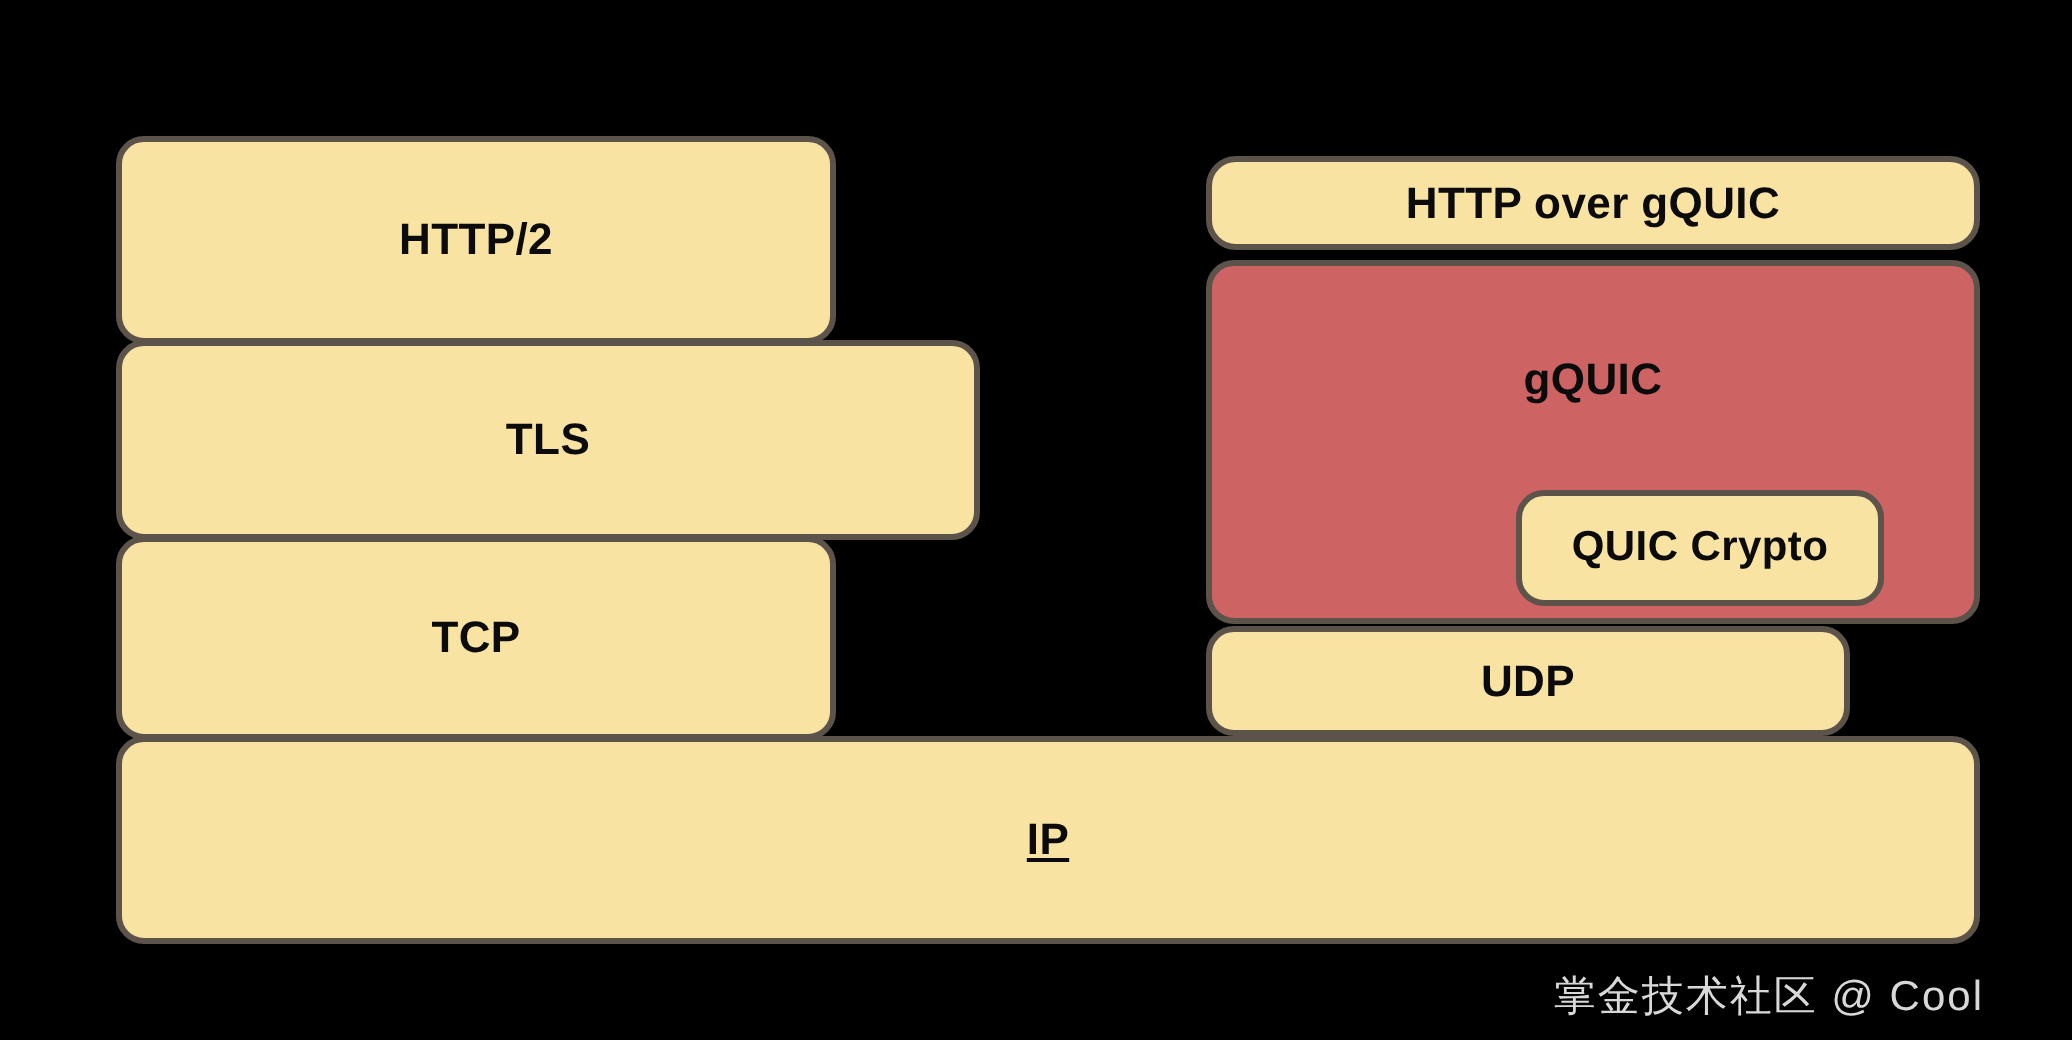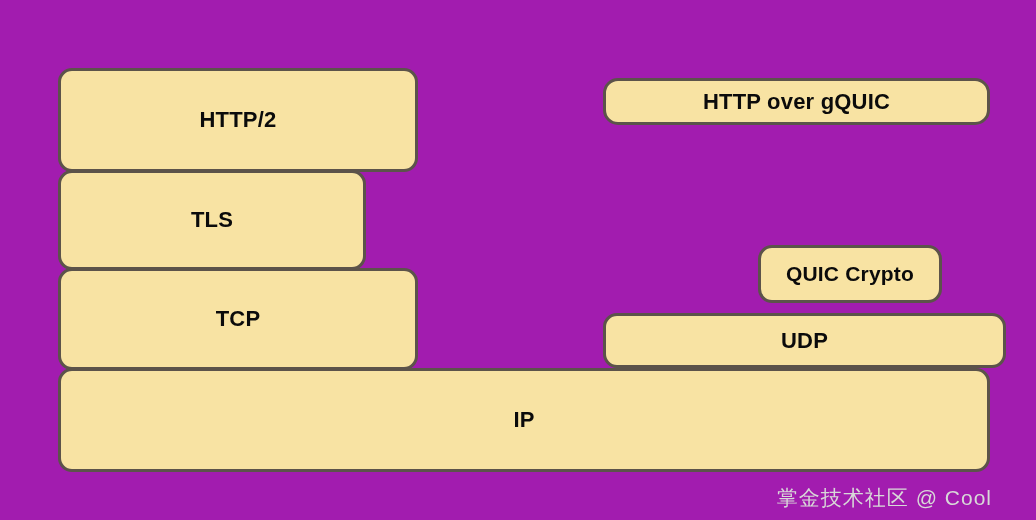--- a/index.html
+++ b/index.html
@@ -7,71 +7,71 @@
     padding: 0;
     background: #ffffff;
   }
   body {
     font-family: "Liberation Sans", sans-serif;
   }
   #canvas {
     position: relative;
     width: 1036px;
     height: 520px;
-    background: #a21caf;
+    background: #000000;
     overflow: hidden;
   }
   .layer {
     position: absolute;
     box-sizing: border-box;
     border: 3px solid #5c534a;
     border-radius: 14px;
     display: flex;
     align-items: center;
     justify-content: center;
     color: #0b0b0b;
     font-weight: bold;
     letter-spacing: 0.2px;
     text-align: center;
   }
   .fill-yellow { background: #f8e3a3; }
   .fill-red    { background: #ce6364; }
 
   
   #layer-http2 { left: 58px;  top: 68px;  width: 360px; height: 104px; font-size: 22px; }
-  #layer-tls   { left: 58px;  top: 170px; width: 308px; height: 100px; font-size: 22px; }
+  #layer-tls   { left: 58px;  top: 170px; width: 432px; height: 100px; font-size: 22px; }
   #layer-tcp   { left: 58px;  top: 268px; width: 360px; height: 102px; font-size: 22px; }
 
   
   #layer-http-over-gquic { left: 603px; top: 78px;  width: 387px; height: 47px;  font-size: 22px; border-radius: 15px; }
   #layer-gquic {
     left: 603px; top: 130px; width: 387px; height: 182px;
     font-size: 22px;
     align-items: flex-start;
     justify-content: center;
     padding-top: 44px;
   }
   #layer-quic-crypto {
     left: 758px; top: 245px; width: 184px; height: 58px;
     font-size: 21px;
     z-index: 4;
   }
-  #layer-udp { left: 603px; top: 313px; width: 403px; height: 55px; font-size: 22px; }
+  #layer-udp { left: 603px; top: 313px; width: 322px; height: 55px; font-size: 22px; }
 
   
   #layer-ip { left: 58px; top: 368px; width: 932px; height: 104px; font-size: 22px; }
 
   
   #layer-http2 { z-index: 3; }
   #layer-tls   { z-index: 2; }
   #layer-tcp   { z-index: 1; }
   #layer-http-over-gquic { z-index: 3; }
   #layer-gquic { z-index: 2; }
   #layer-udp   { z-index: 3; }
-  #layer-ip    { z-index: 5; }
+  #layer-ip    { z-index: 5; text-decoration: underline; }
 
   #watermark {
     position: absolute;
     right: 44px;
     bottom: 8px;
     font-size: 21px;
     color: #d8d8d8;
     letter-spacing: 1px;
     white-space: nowrap;
     user-select: none;
@@ -92,20 +92,23 @@
   </div>
 
   <div class="layer fill-yellow" id="layer-tcp">
     <span>TCP</span>
   </div>
 
   <div class="layer fill-yellow" id="layer-http-over-gquic">
     <span>HTTP over gQUIC</span>
   </div>
 
+  <div class="layer fill-red" id="layer-gquic">
+    <span>gQUIC</span>
+  </div>
 
   <div class="layer fill-yellow" id="layer-quic-crypto">
     <span>QUIC Crypto</span>
   </div>
 
   <div class="layer fill-yellow" id="layer-udp">
     <span>UDP</span>
   </div>
 
   <div class="layer fill-yellow" id="layer-ip">

